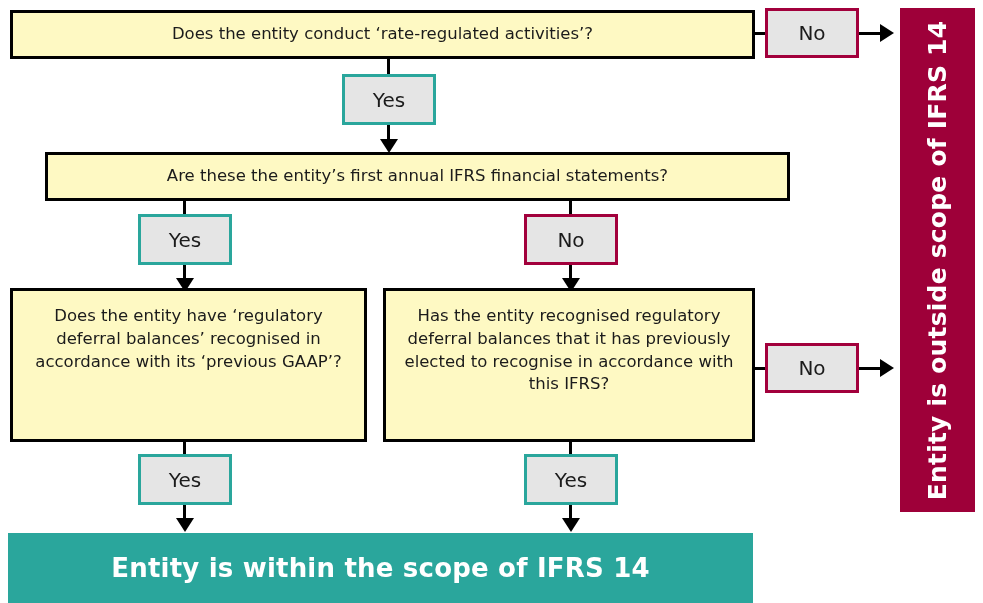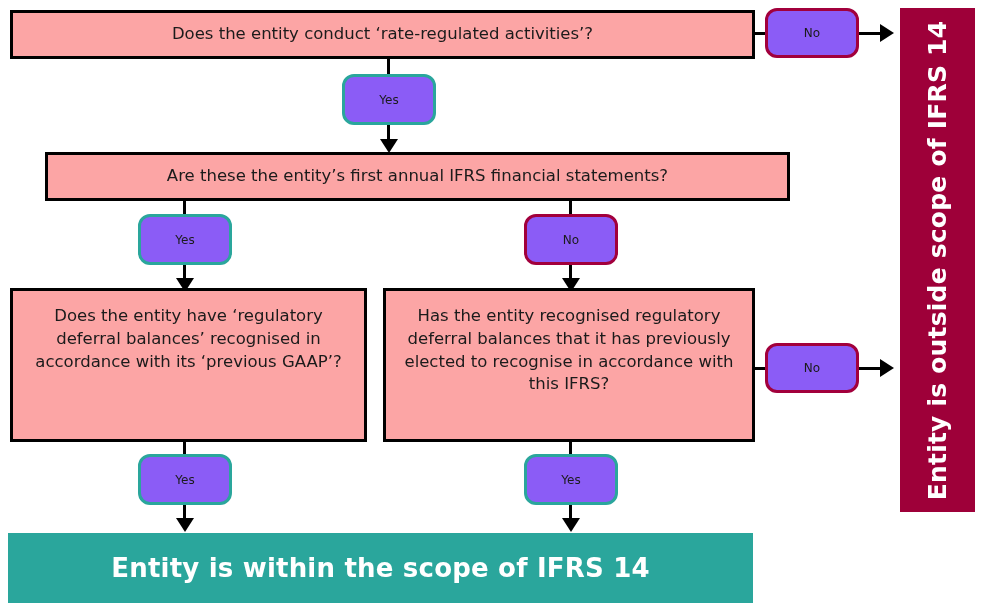--- a/index.html
+++ b/index.html
@@ -15,43 +15,42 @@
     font-family: "DejaVu Sans", "Liberation Sans", sans-serif;
     overflow: hidden;
   }
 
   
   .abs { position: absolute; box-sizing: border-box; }
 
   
   .qbox {
     border: 3px solid #000000;
-    background: #fca5a5;
+    background: #fef9c3;
     display: flex;
     align-items: center;
     justify-content: center;
     text-align: center;
     color: #1b1b1b;
     font-size: 16.5px;
     line-height: 1.38;
     padding: 4px 10px;
   }
   .qbox.top-align { align-items: flex-start; padding-top: 14px; }
 
   
   .labelbox {
-    background: #8b5cf6;
+    background: #e5e5e5;
     display: flex;
     align-items: center;
     justify-content: center;
-    font-size: 12px;
+    font-size: 20px;
     color: #1b1b1b;
     border-width: 3px;
     border-style: solid;
-    border-radius: 12px;
   }
   .labelbox.yes { border-color: #2aa69c; justify-content: center; }
   .labelbox.no  { border-color: #a2003c; }
 
   
   .result-teal {
     background: #2aa69c;
     color: #ffffff;
     display: flex;
     align-items: center;

